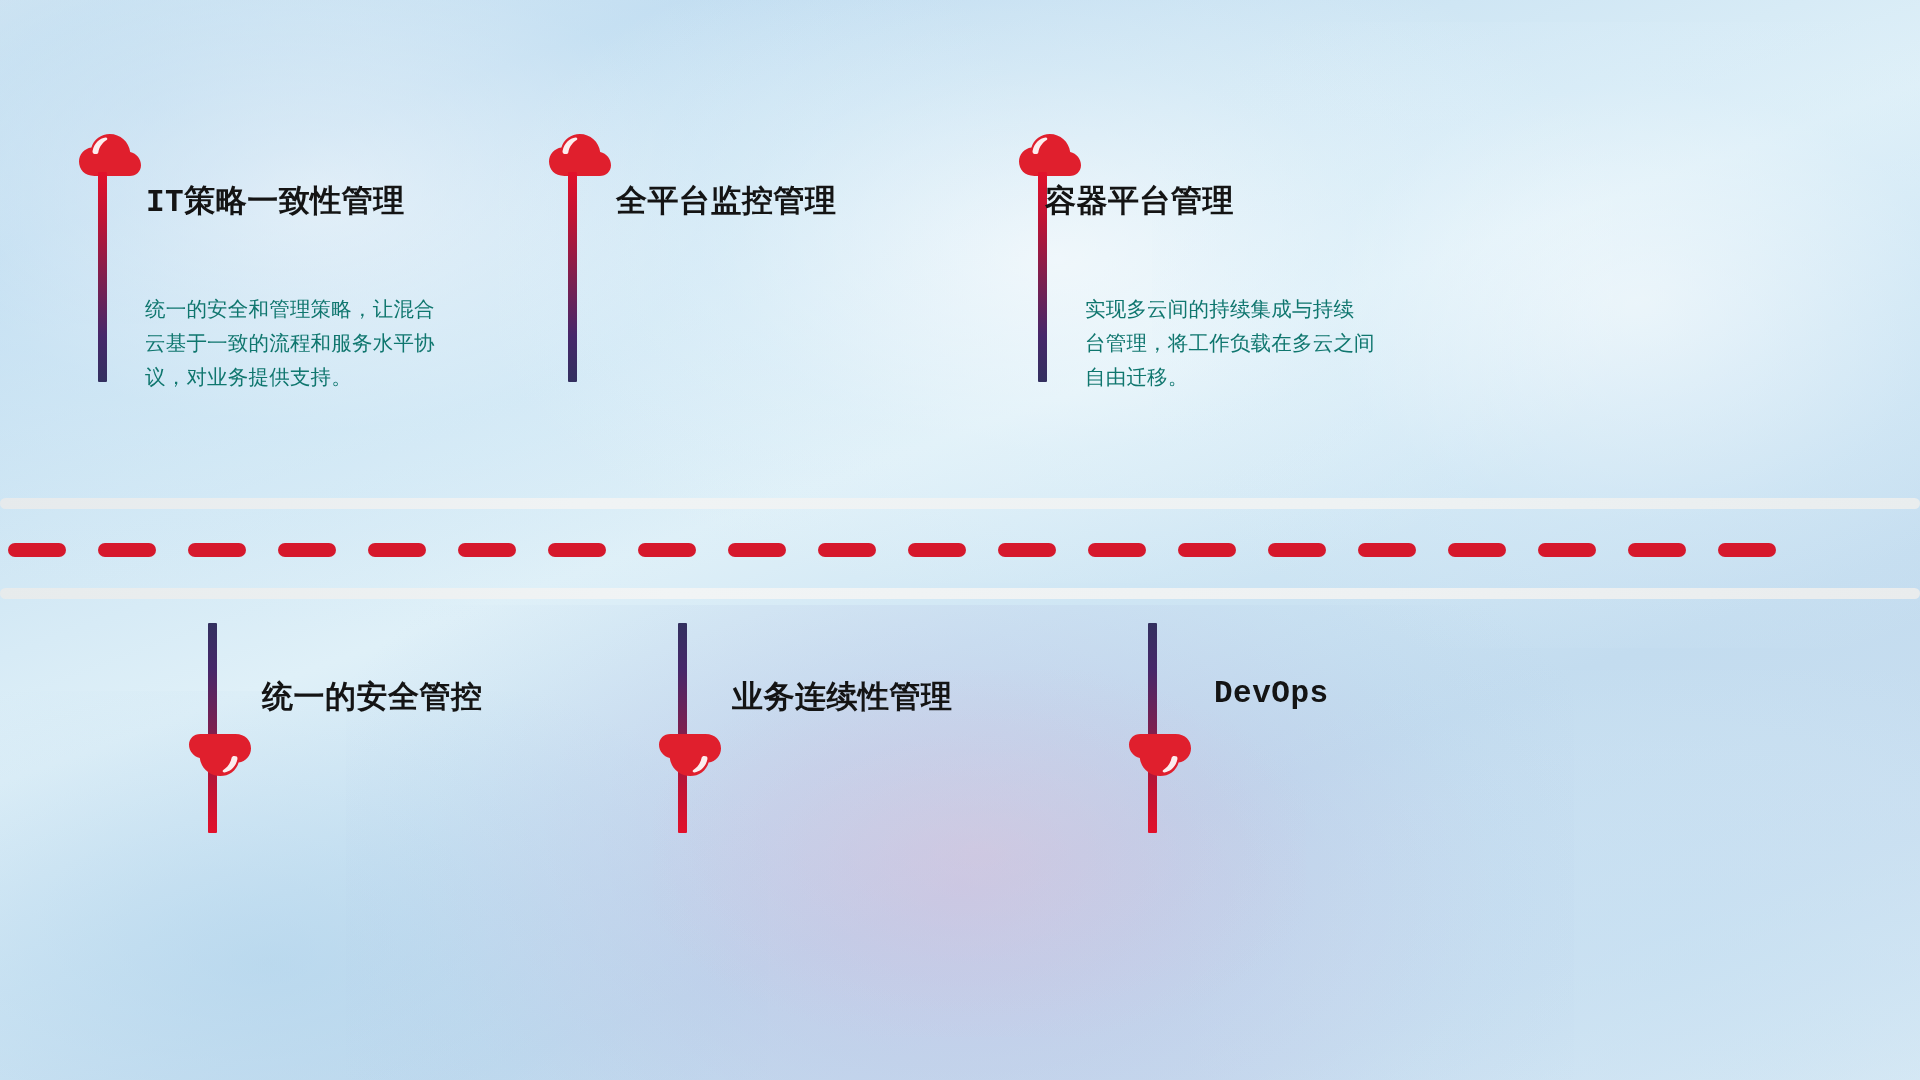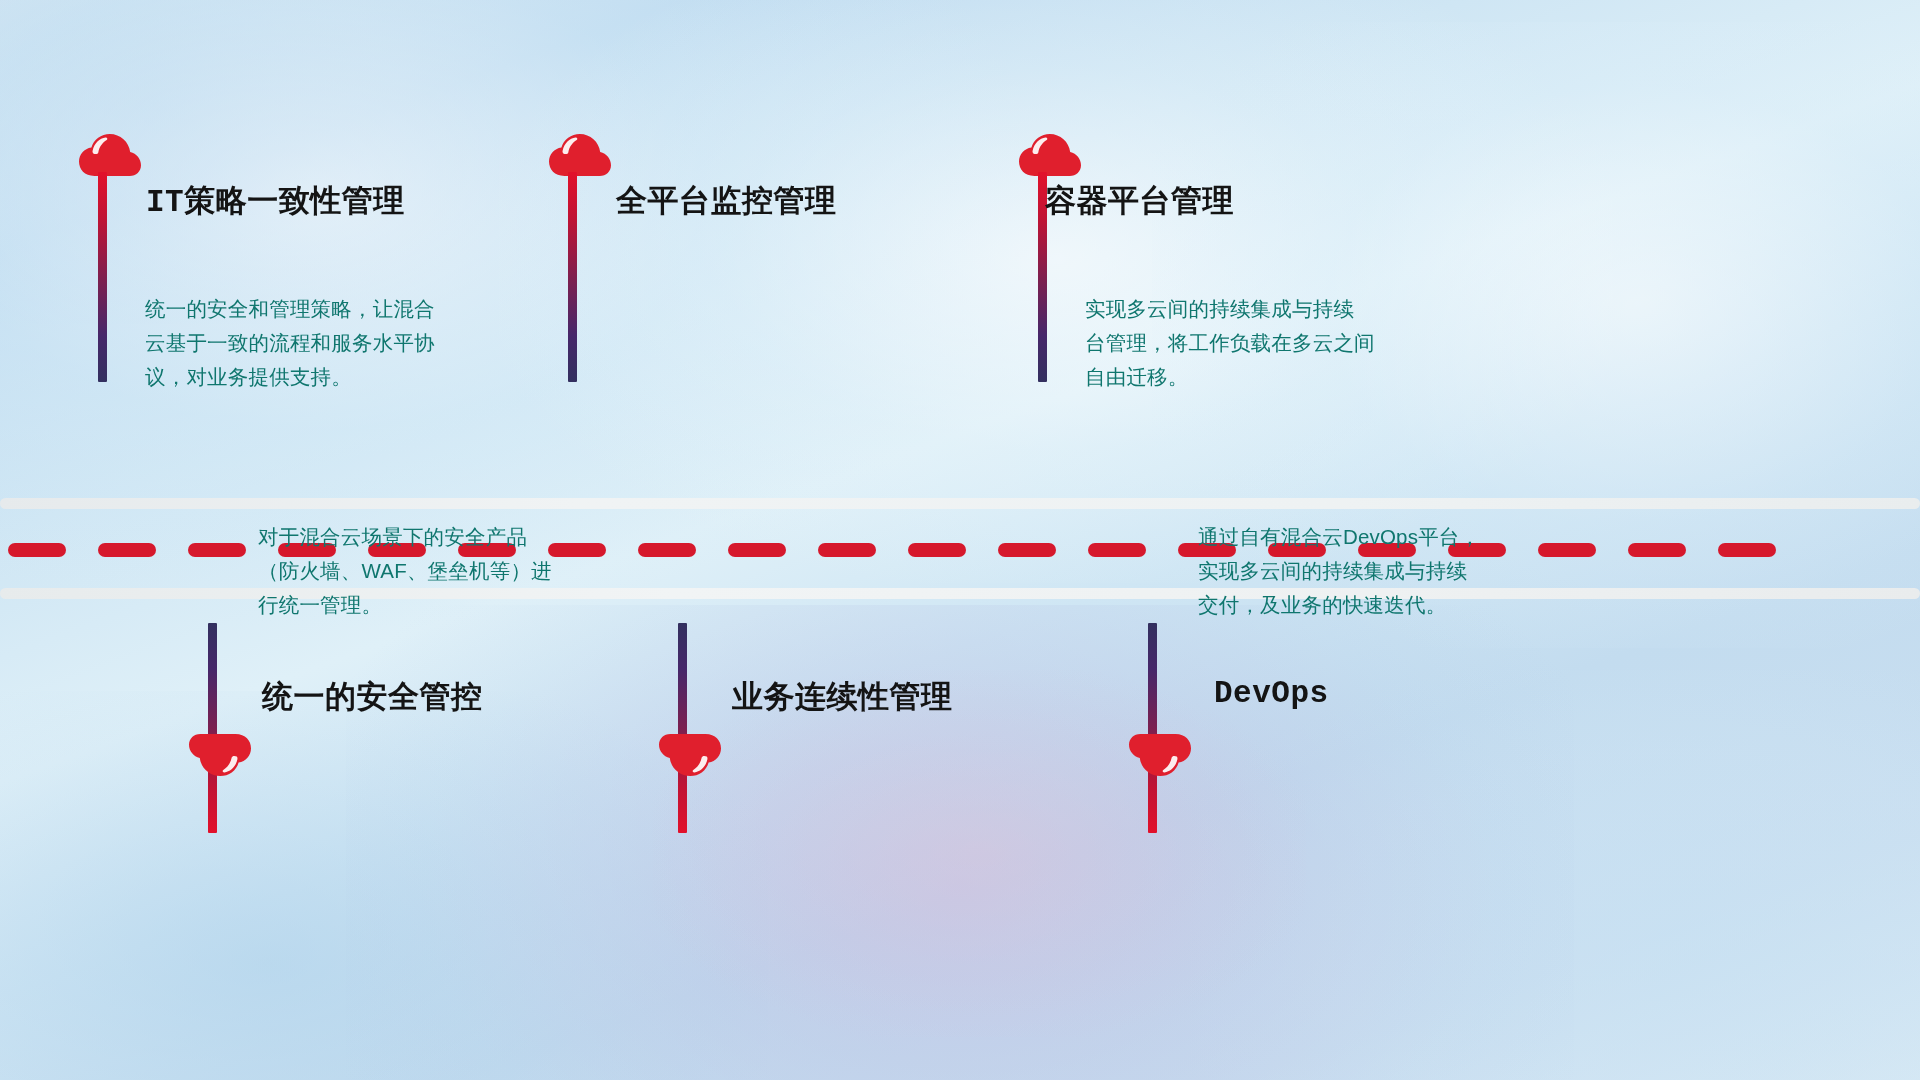--- a/index.html
+++ b/index.html
@@ -207,44 +207,38 @@
     <span class="dash"></span>
     <span class="dash"></span>
     <span class="dash"></span>
     <span class="dash"></span>
     <span class="dash"></span>
     <span class="dash"></span>
   </div>
   <div class="rule bot"></div>
 
   <div class="stem stem-up" style="left:208px; top:623px; height:210px;"></div>
-  <div class="para" style="left:258px; top:520px; width:380px;">对于混合云场景下的安全产品
-（防火墙、WAF、堡垒机等）进
-行统一管理。</div>
   <div class="heading" style="left:262px; top:676px;">统一的安全管控</div>
   <div class="cloud" style="left:188px; top:733px; transform:rotate(180deg);">
     <svg viewBox="0 0 64 44" xmlns="http://www.w3.org/2000/svg">
       <path d="M16.5 43 C6.5 43 1 36.4 1 28.6 C1 21.6 6.2 15.6 13.4 14.6 C15.6 6.4 23.2 1 31.8 1 C42.3 1 51 8.8 52.2 19.1 C58.6 20.6 63 26.1 63 32.3 C63 38.4 58.2 43 51.6 43 Z" fill="#e01f2d"></path>
       <path d="M14.6 17.8 C16.2 10.2 21.6 5.4 27.6 4.6 C29.2 4.4 30 6.3 28.7 7.1 C24.3 9.7 21.2 14.2 20.3 19.4 C19.9 21.6 16.6 21.3 15.3 20.4 C14.6 19.9 14.4 18.8 14.6 17.8 Z" fill="#ffffff" opacity=".92"></path>
     </svg>
   </div>
 
   <div class="stem stem-up" style="left:678px; top:623px; height:210px;"></div>
   <div class="heading" style="left:732px; top:676px;">业务连续性管理</div>
   <div class="cloud" style="left:658px; top:733px; transform:rotate(180deg);">
     <svg viewBox="0 0 64 44" xmlns="http://www.w3.org/2000/svg">
       <path d="M16.5 43 C6.5 43 1 36.4 1 28.6 C1 21.6 6.2 15.6 13.4 14.6 C15.6 6.4 23.2 1 31.8 1 C42.3 1 51 8.8 52.2 19.1 C58.6 20.6 63 26.1 63 32.3 C63 38.4 58.2 43 51.6 43 Z" fill="#e01f2d"></path>
       <path d="M14.6 17.8 C16.2 10.2 21.6 5.4 27.6 4.6 C29.2 4.4 30 6.3 28.7 7.1 C24.3 9.7 21.2 14.2 20.3 19.4 C19.9 21.6 16.6 21.3 15.3 20.4 C14.6 19.9 14.4 18.8 14.6 17.8 Z" fill="#ffffff" opacity=".92"></path>
     </svg>
   </div>
 
   <div class="stem stem-up" style="left:1148px; top:623px; height:210px;"></div>
-  <div class="para" style="left:1198px; top:520px; width:390px;">通过自有混合云DevOps平台，
-实现多云间的持续集成与持续
-交付，及业务的快速迭代。</div>
   <div class="heading" style="left:1202px; top:676px;margin-left:12px;">DevOps</div>
   <div class="cloud" style="left:1128px; top:733px; transform:rotate(180deg);">
     <svg viewBox="0 0 64 44" xmlns="http://www.w3.org/2000/svg">
       <path d="M16.5 43 C6.5 43 1 36.4 1 28.6 C1 21.6 6.2 15.6 13.4 14.6 C15.6 6.4 23.2 1 31.8 1 C42.3 1 51 8.8 52.2 19.1 C58.6 20.6 63 26.1 63 32.3 C63 38.4 58.2 43 51.6 43 Z" fill="#e01f2d"></path>
       <path d="M14.6 17.8 C16.2 10.2 21.6 5.4 27.6 4.6 C29.2 4.4 30 6.3 28.7 7.1 C24.3 9.7 21.2 14.2 20.3 19.4 C19.9 21.6 16.6 21.3 15.3 20.4 C14.6 19.9 14.4 18.8 14.6 17.8 Z" fill="#ffffff" opacity=".92"></path>
     </svg>
   </div>
 
 </div>
 

